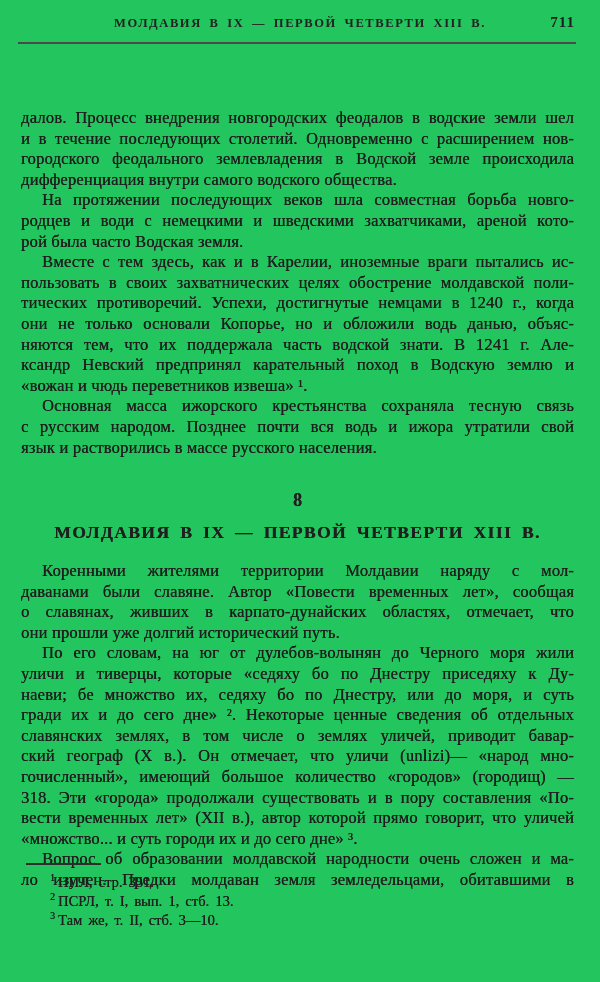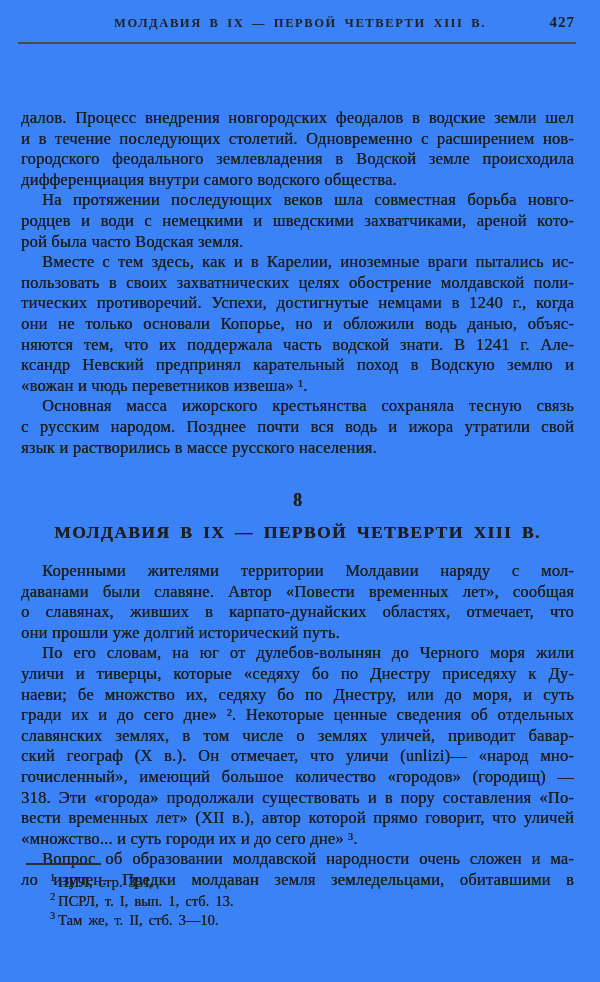--- a/index.html
+++ b/index.html
@@ -6,21 +6,21 @@
   body {
     width: 600px; height: 982px;
     background: #fbfbf9;
     font-family: "Liberation Serif", "DejaVu Serif", serif;
     color: #1f1f1f;
     overflow: hidden;
   }
   .page {
     position: relative;
     width: 600px; height: 982px;
-    background: #3b82f6;
+    background: #22c55e;
     overflow: hidden;
   }
   
   .running-header {
     position: absolute; top: 16px; left: 0; width: 100%;
     text-align: center;
     font-weight: bold;
     font-size: 12.5px;
     letter-spacing: 1.6px;
     word-spacing: 3px;
@@ -98,21 +98,21 @@
   }
 </style>
 </head>
 <body>
 
 <div class="page">
 
   <div class="running-header">
     <span>МОЛДАВИЯ В IX — ПЕРВОЙ ЧЕТВЕРТИ XIII В.</span>
   </div>
-  <div class="page-number">427</div>
+  <div class="page-number">711</div>
   <div class="header-rule"></div>
 
   <div class="body-text">
     <div>
         <div class="paragraph">
           <div class="line">далов. Процесс внедрения новгородских феодалов в водские земли шел</div>
           <div class="line">и в течение последующих столетий. Одновременно с расширением нов-</div>
           <div class="line">городского феодального землевладения в Водской земле происходила</div>
           <div class="line last">дифференциация внутри самого водского общества.</div>
         </div>

